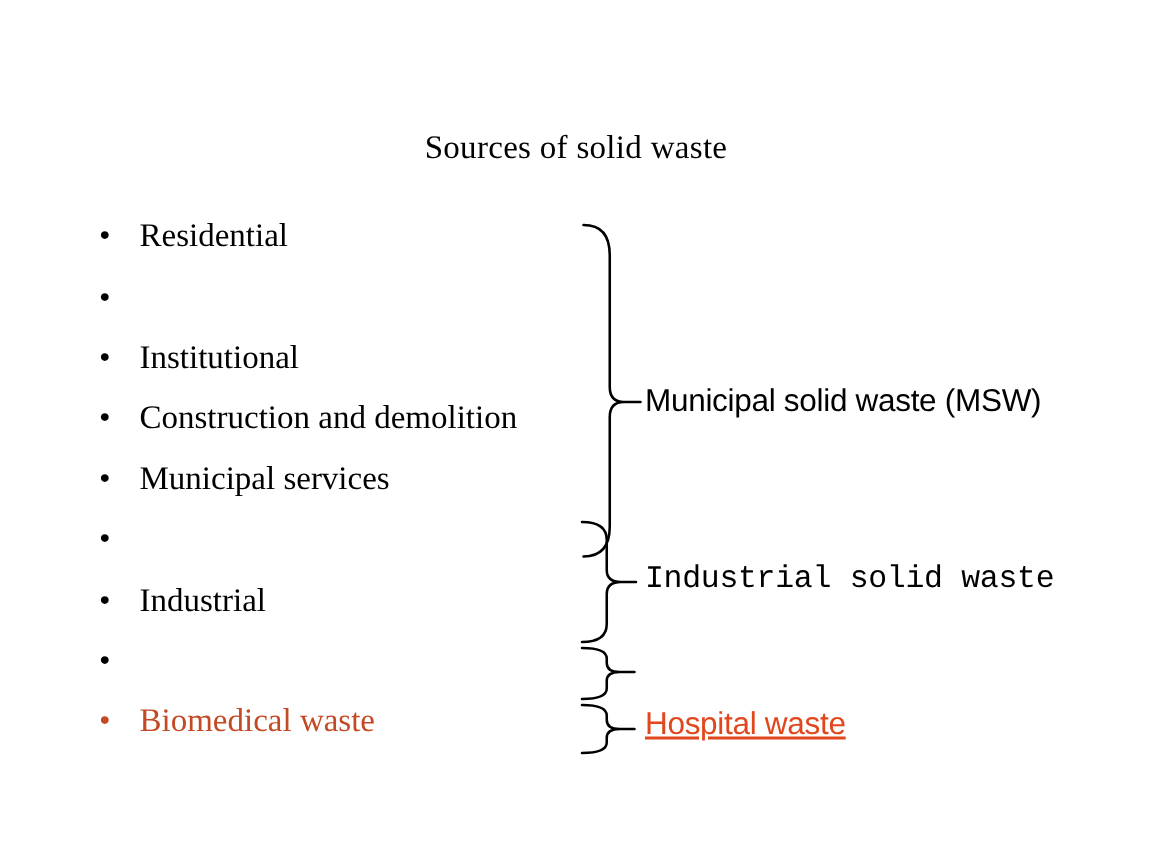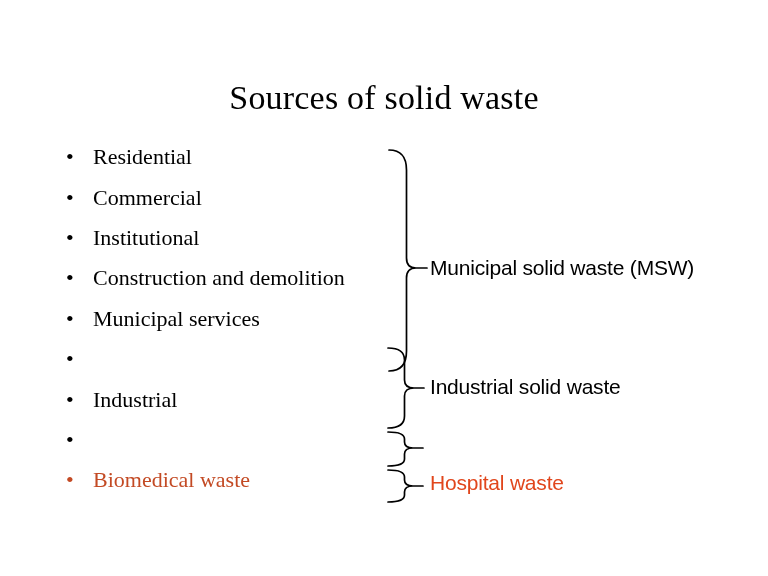--- a/index.html
+++ b/index.html
@@ -8,21 +8,21 @@
     background:var(--background,#fff);
     position:relative;
     overflow:hidden;
     font-family:"Liberation Serif", serif;
   }
   .slide{position:absolute;inset:0;}
   .slide-title{
     position:absolute;left:0;right:0;top:98px;
     transform:translateY(-50%);
     text-align:center;
-    font-size:34px;
+    font-size:22px;
     color:var(--text,#000);
     font-family:"Liberation Serif", serif;
     letter-spacing:0.2px;
   }
   .bullet-list{
     position:absolute;left:60px;top:137px;width:330px;
   }
   .bullet-row{
     height:40.4px;
     display:flex;align-items:center;
@@ -49,39 +49,38 @@
     position:absolute;left:430px;
     transform:translateY(-50%);
     font-family:"Liberation Sans", sans-serif;
     font-size:21px;
     letter-spacing:-0.2px;
     color:var(--text,#000);
     white-space:nowrap;
   }
   .group-label.accent{color:var(--accent_right,#e1461c);}
   .label-msw{top:268px;}
-  .label-industrial{top:387px;}
+  .label-industrial{top:387px;font-family:Liberation Mono, monospace;}
   .label-agricultural{top:443px;}
-  .label-hospital{top:483px;}
+  .label-hospital{top:483px;text-decoration:underline;}
 </style>
 </head>
 <body>
 
 <div class="slide">
 
   <div class="slide-title">Sources of solid waste</div>
 
   <div class="bullet-list">
     <div class="bullet-row">
       <span class="bullet">•</span>
       <span>Residential</span>
     </div>
     <div class="bullet-row">
       <span class="bullet">•</span>
-      <span>Commercial</span>
     </div>
     <div class="bullet-row">
       <span class="bullet">•</span>
       <span>Institutional</span>
     </div>
     <div class="bullet-row">
       <span class="bullet">•</span>
       <span>Construction and demolition</span>
     </div>
     <div class="bullet-row">

